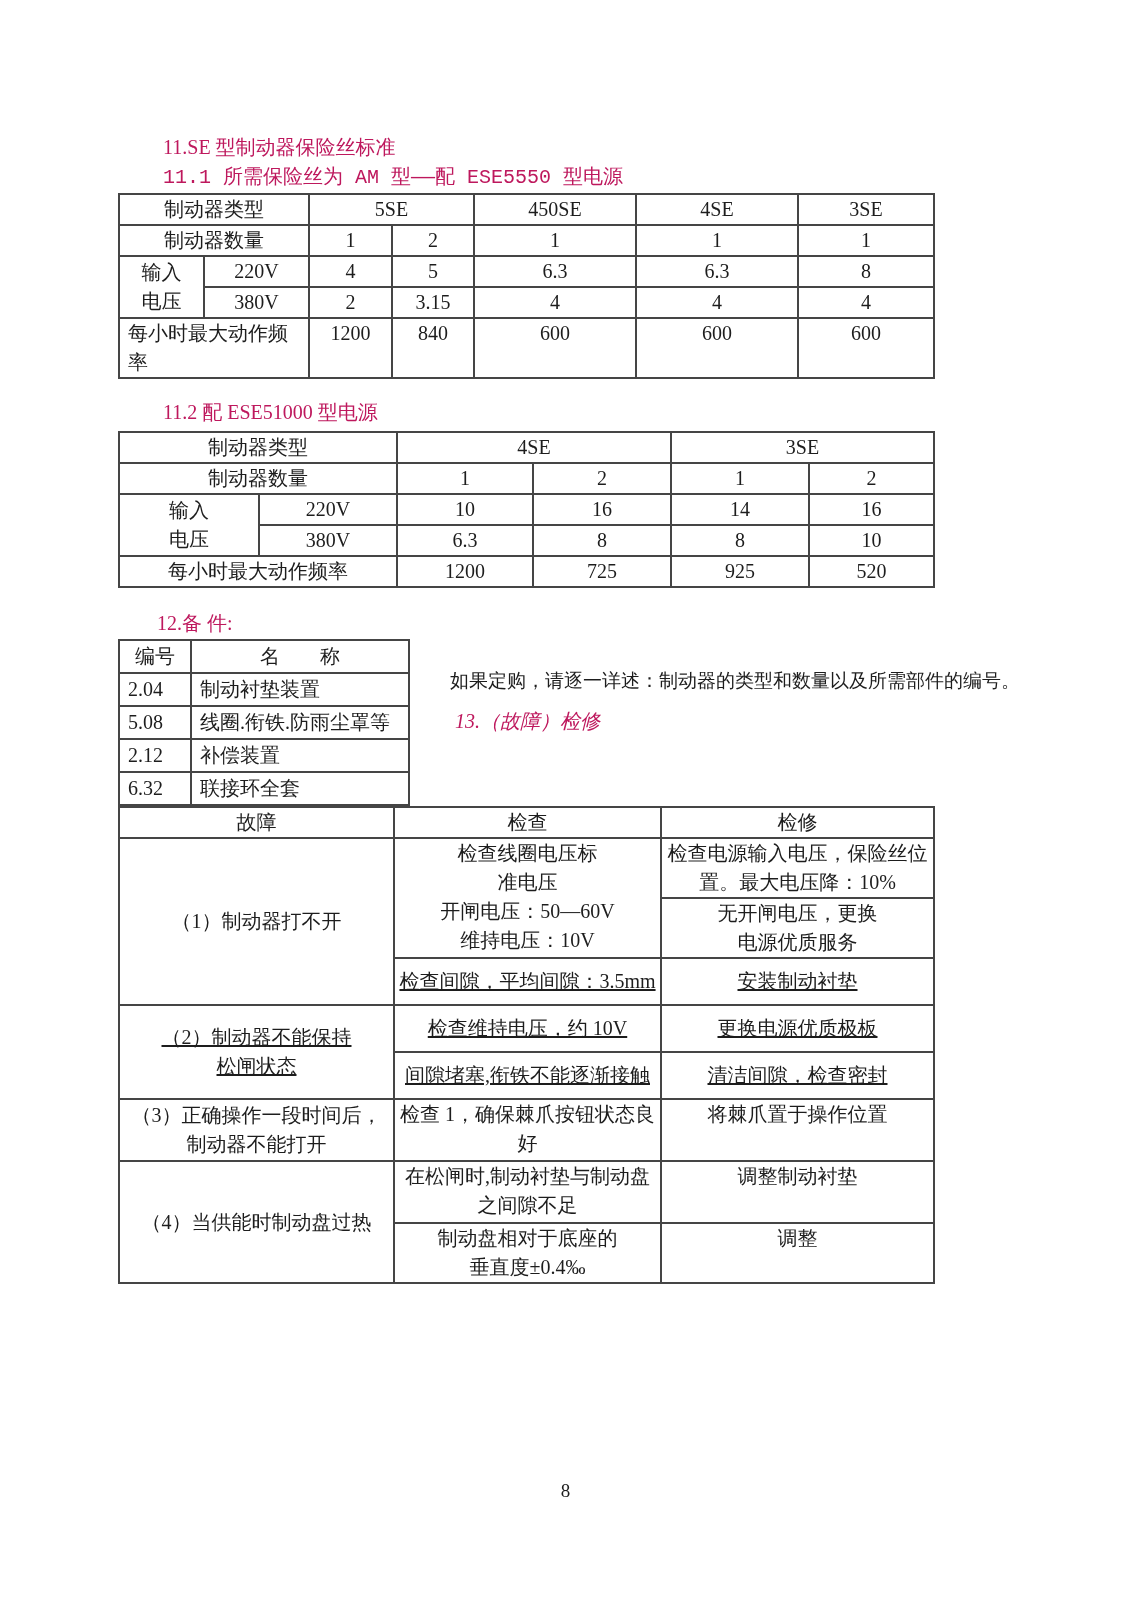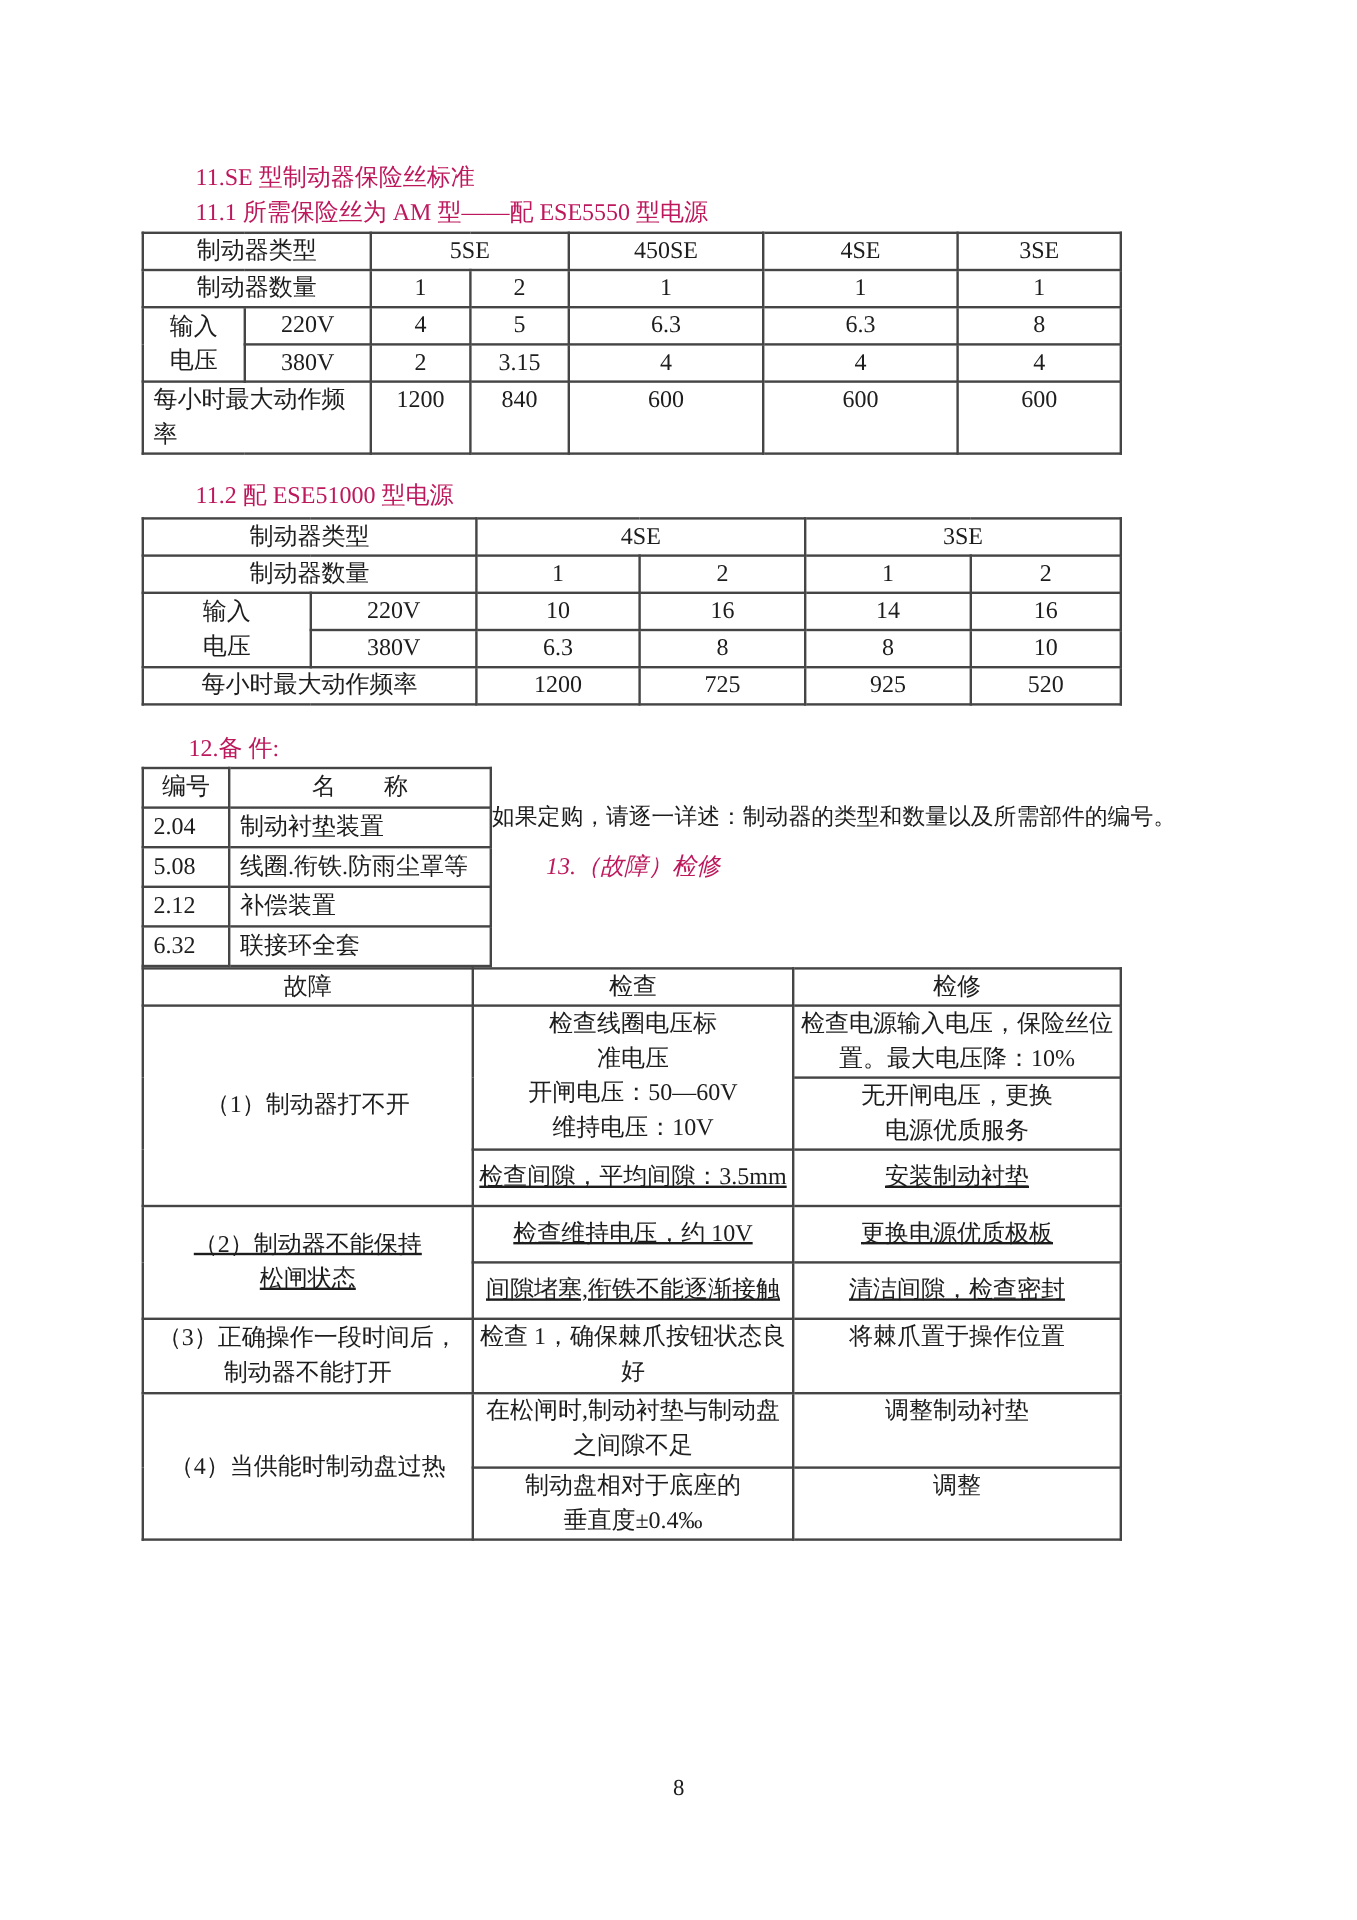--- a/index.html
+++ b/index.html
@@ -3,42 +3,42 @@
 <meta charset="utf-8">
 <style>
   * { margin:0; padding:0; box-sizing:border-box; }
   html,body { background:#ffffff; }
   .page {
     position:relative; width:1131px; height:1600px; background:#ffffff;
     font-family:"Liberation Serif","DejaVu Serif",serif; color:#1d1d1d;
     overflow:hidden;
   }
   .heading { position:absolute; font-size:20px; white-space:nowrap; color:#be185d; }
-  .note    { position:absolute; font-size:19px; white-space:nowrap; }
+  .note    { position:absolute; font-size:19px; white-space:nowrap;margin-left:40px; }
   table { position:absolute; border-collapse:collapse; table-layout:fixed; }
   td {
     border:2px solid #454545; font-size:20px; font-weight:normal;
     text-align:center; vertical-align:middle; padding:0 4px;
     line-height:29px; white-space:pre-line; color:#1d1d1d;
   }
   .tl   { text-align:left; padding-left:8px; }
   .vtop { vertical-align:top; }
   .r30 { height:30px; } .r31 { height:47px;text-decoration:underline; } .r32 { height:16px; }
   .r33 { height:33px;border-radius:12px; } .r56 { height:56px; } .r58 { height:58px; }
   .r62 { height:62px; }
   .page-number { position:absolute; left:0; top:1480px; width:1131px;
     text-align:center; font-size:19px; }
 </style>
 </head>
 <body>
 
 <div class="page">
 
   <div class="heading" style="left:163px; top:134px;">11.SE 型制动器保险丝标准</div>
-  <div class="heading" style="left:163px; top:163px;">11.1 所需保险丝为 AM 型——配 ESE5550 型电源</div>
+  <div class="heading" style="left:163px; top:163px;font-family:Liberation Mono, monospace;">11.1 所需保险丝为 AM 型——配 ESE5550 型电源</div>
 
   <table style="left:118px; top:193px; width:815px;">
     <colgroup>
       <col style="width:85px">
         <col style="width:105px">
         <col style="width:83px">
       <col style="width:82px">
         <col style="width:162px">
         <col style="width:162px">
       <col style="width:136px">

